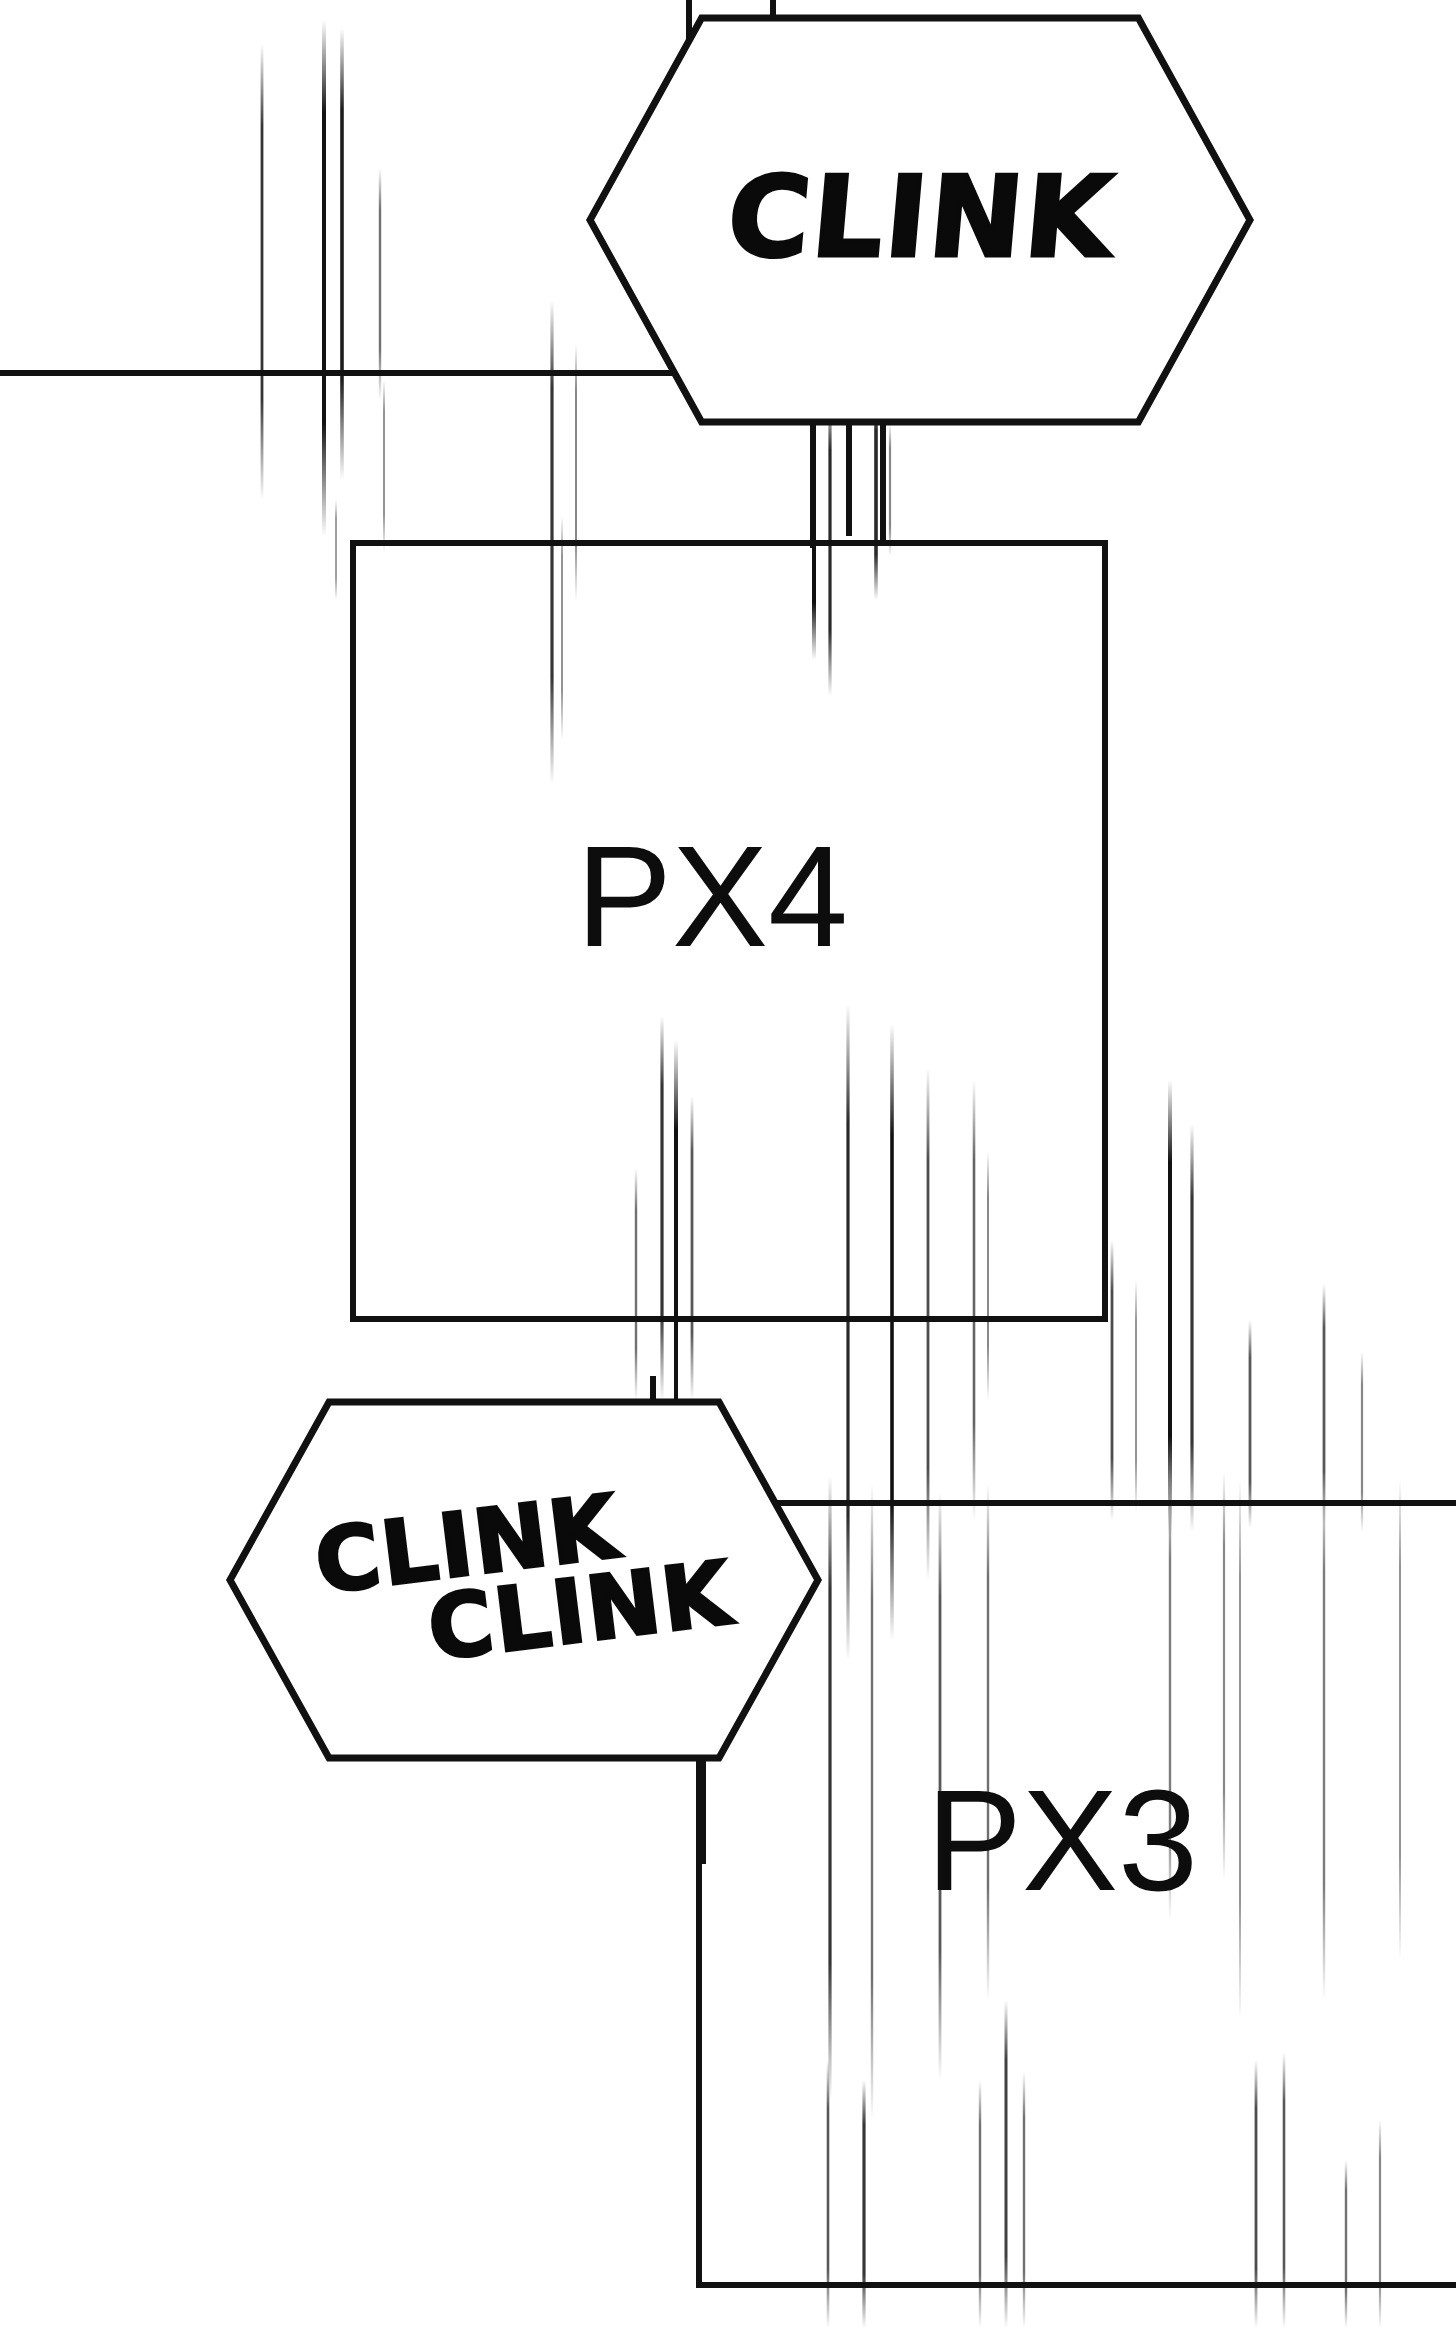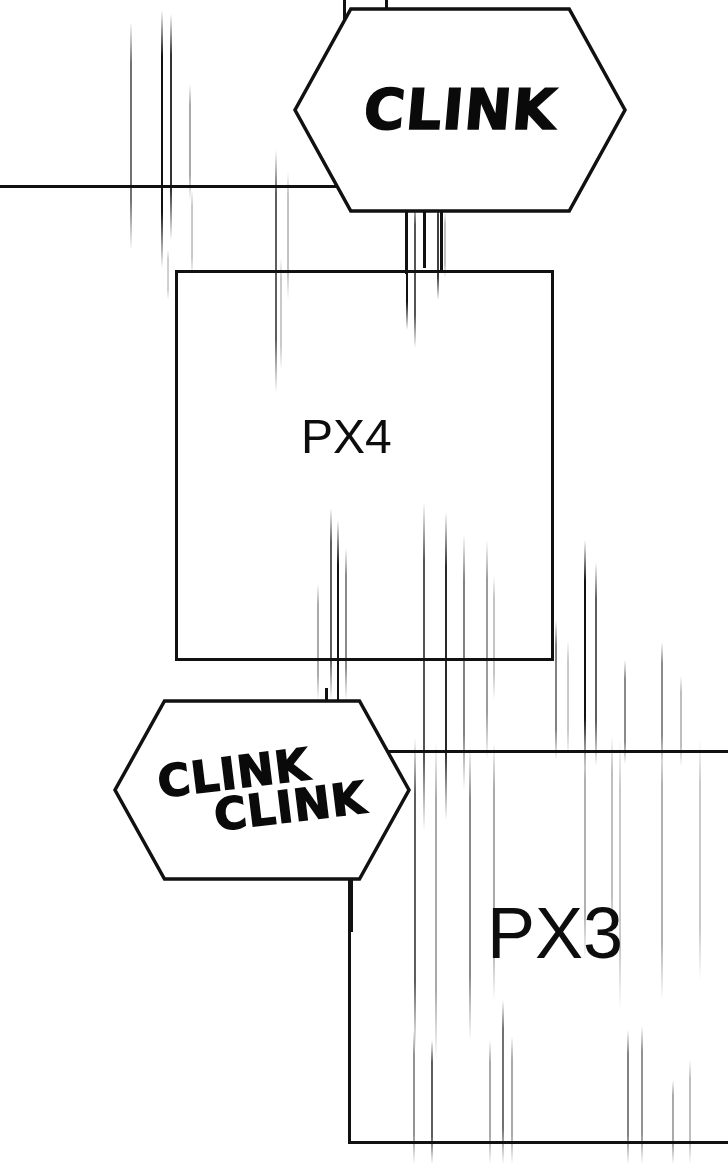--- a/index.html
+++ b/index.html
@@ -59,25 +59,25 @@
 </head>
 <body>
 
 <div id="page">
 
   <div class="panel" id="p0" style="left: -6px; top: -120px; width: 352px; height: 308px; border-color: rgb(17, 17, 17);">
     
   </div>
 
   <div class="panel" id="p1" style="left: 175px; top: 270px; width: 379px; height: 391px; border-color: rgb(17, 17, 17);">
-    <div class="panel-label" id="p1-label" style="font-size: 48px; left: 123px; top: 140px; text-align: right;">PX4</div>
+    <div class="panel-label" id="p1-label" style="font-size: 72px; left: 110px; top: 140px; text-align: right;">PX4</div>
   </div>
 
   <div class="panel" id="p2" style="left: 348px; top: 750px; width: 392px; height: 394px; border-color: rgb(17, 17, 17);">
-    <div class="panel-label" id="p2-label" style="font-size: 72px; left: 112px; top: 144px; margin-left: 24px;">PX3</div>
+    <div class="panel-label" id="p2-label" style="font-size: 72px; left: 112px; top: 132px;">PX3</div>
   </div>
 
   <svg class="speedlines" id="speedlines" width="728" height="1164" viewBox="0 0 728 1164">
       <defs>
         <linearGradient id="fade" x1="0" y1="0" x2="0" y2="1">
           <stop offset="0%" stop-color="#111111" stop-opacity="0"></stop>
           <stop offset="14%" stop-color="#111111" stop-opacity="1"></stop>
           <stop offset="72%" stop-color="#111111" stop-opacity="1"></stop>
           <stop offset="100%" stop-color="#111111" stop-opacity="0"></stop>
         </linearGradient>

